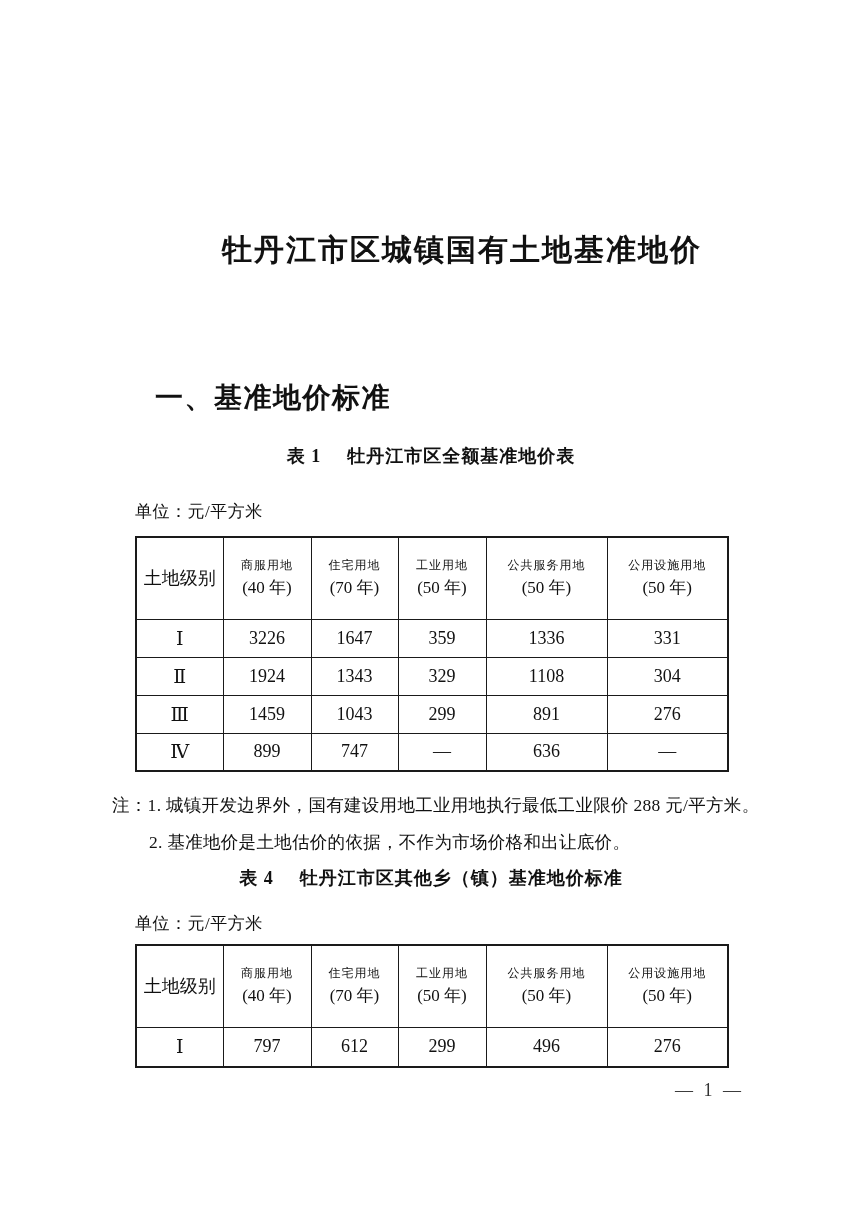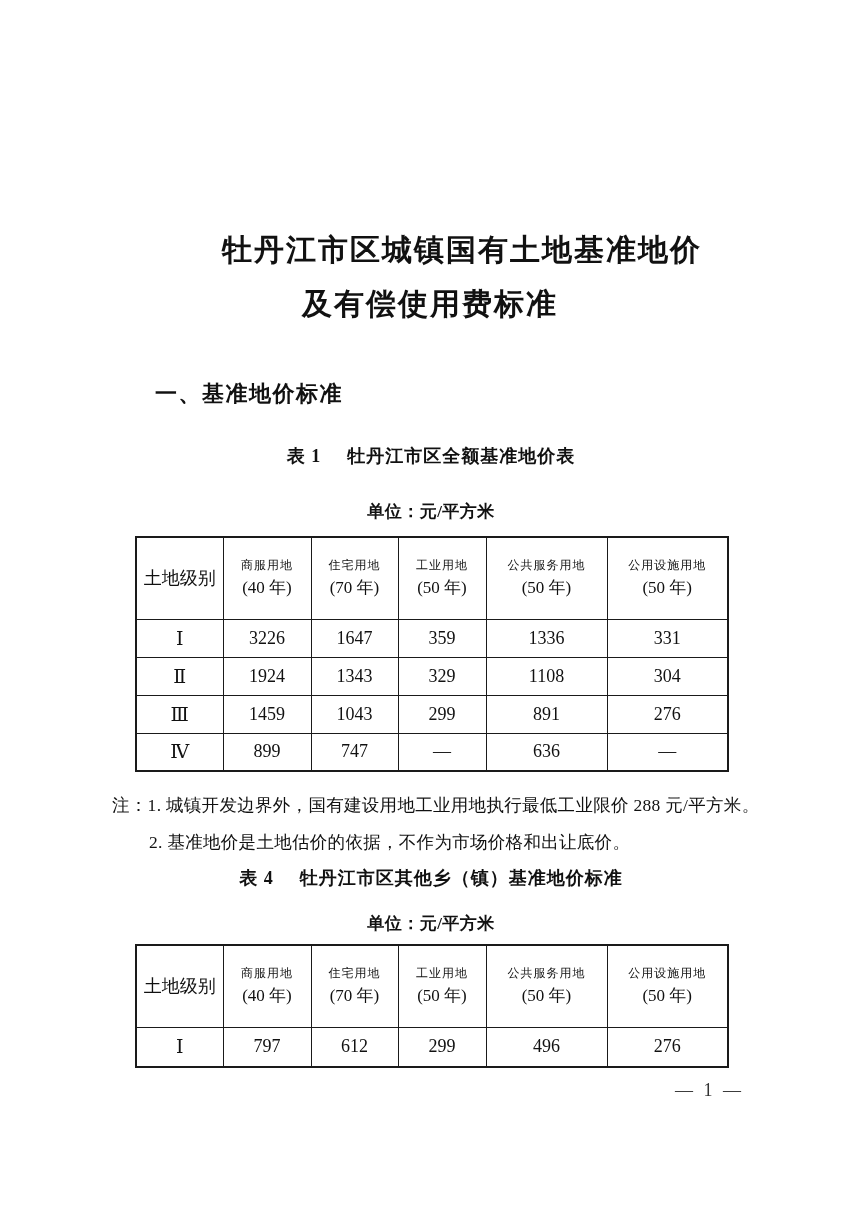--- a/index.html
+++ b/index.html
@@ -27,21 +27,21 @@
     letter-spacing: 2px;
     font-family: "Liberation Serif", "DejaVu Serif", serif;
   }
   .doc-title.line1 { top: 230px; margin-left: 32px; }
   .doc-title.line2 { top: 284px; }
 
   .section-heading {
     position: absolute;
     left: 155px;
     top: 379px;
-    font-size: 22px;
+    font-size: 28px;
     font-weight: bold;
     letter-spacing: 1.5px;
     font-family: "Liberation Sans", "DejaVu Sans", sans-serif;
   }
 
   .table-caption {
     position: absolute;
     left: 135px;
     width: 592px;
     text-align: center;
@@ -51,24 +51,23 @@
     font-family: "Liberation Serif", "DejaVu Serif", serif;
   }
   .table-caption .caption-title { margin-left: 26px; }
   #caption-table1 { top: 444px; }
   #caption-table2 { top: 866px; }
 
   .unit-label {
     position: absolute;
     left: 135px;
     width: 592px;
-    text-align: center;
+    text-align: left;
     font-size: 17px;
     letter-spacing: 0.5px;
-    font-weight: bold;
   }
   #unit-table1 { top: 500px; }
   #unit-table2 { top: 912px; }
 
   table.price-table {
     position: absolute;
     left: 135px;
     width: 592px;
     border-collapse: collapse;
     table-layout: fixed;
@@ -110,21 +109,20 @@
     letter-spacing: 3px;
     color: #333333;
   }
 </style>
 </head>
 <body>
 
 <div class="page">
 
   <h1 class="doc-title line1">牡丹江市区城镇国有土地基准地价</h1>
-  <h1 class="doc-title line2">及有偿使用费标准</h1>
 
   <div class="section-heading">一、基准地价标准</div>
 
   <div class="table-caption" id="caption-table1">
     <span>表 1</span><span class="caption-title">牡丹江市区全额基准地价表</span>
   </div>
   <div class="unit-label" id="unit-table1">单位：元/平方米</div>
 
   <table class="price-table" id="table1">
     <colgroup>

